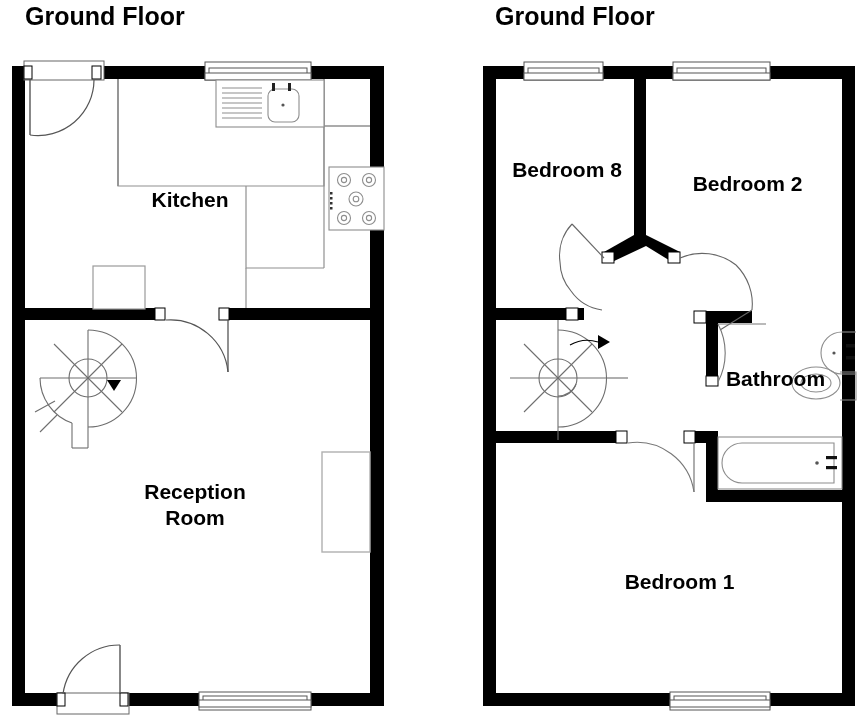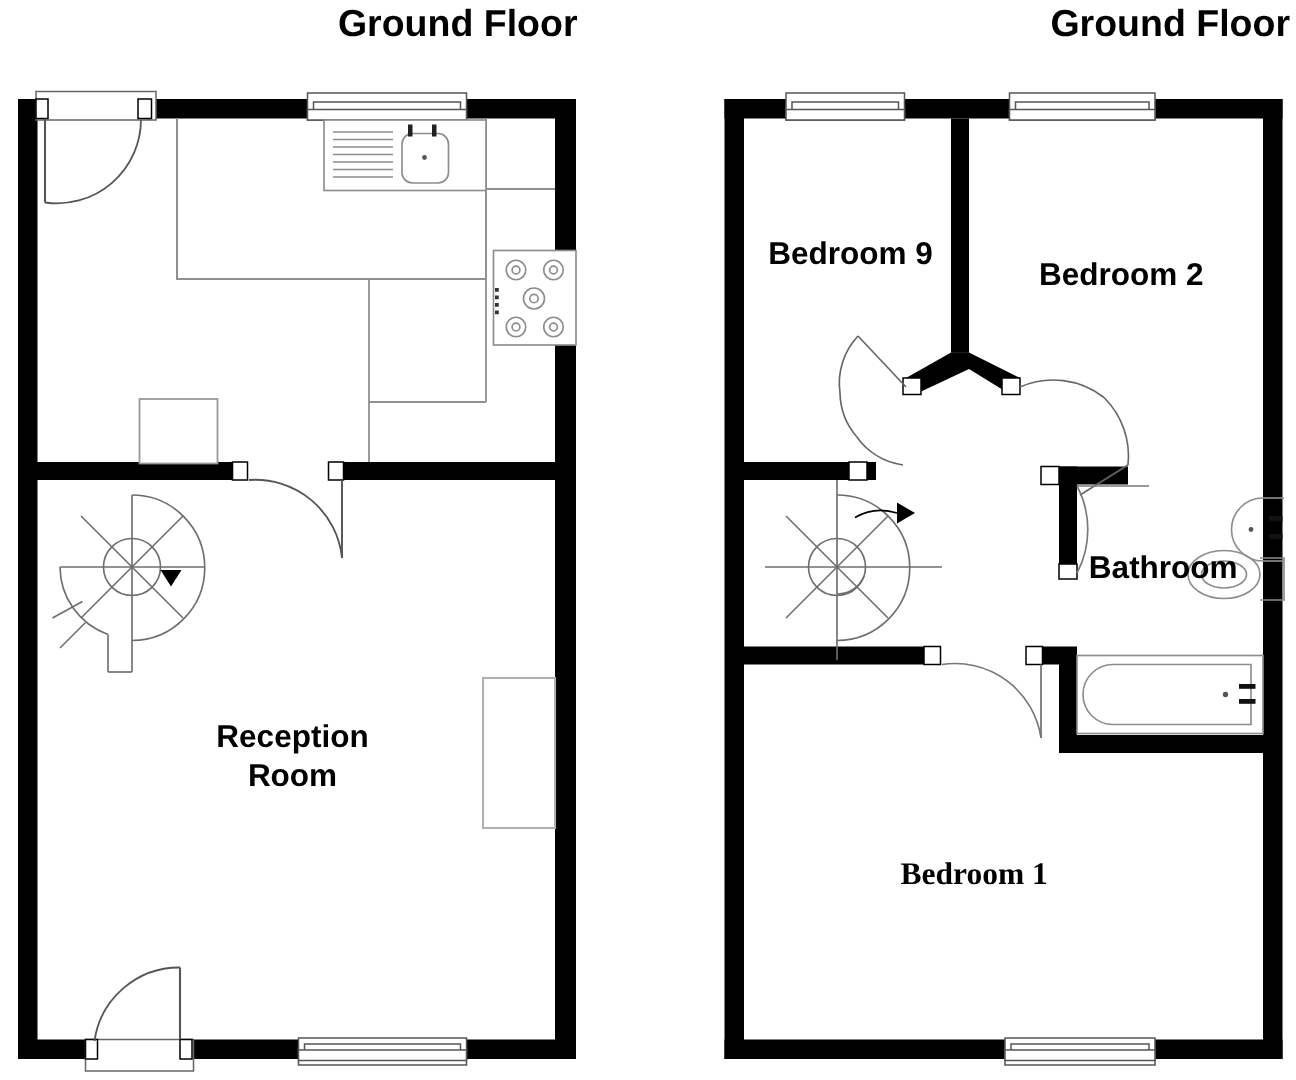--- a/index.html
+++ b/index.html
@@ -20,21 +20,22 @@
     width: 864px;
     height: 720px;
   }
   .floor-title {
     position: absolute;
     font-size: 25px;
     font-weight: bold;
     color: #000000;
     letter-spacing: 0px;
     white-space: nowrap;
-    text-align: right;
+    text-align: left;
+    margin-left: 25px;
   }
   #ground-floor-title { left: 0px; top: 2px; width: 385px; }
   #first-floor-title  { left: 470px; top: 2px; width: 390px; }
 
   .room-label {
     position: absolute;
     font-size: 21px;
     font-weight: bold;
     color: #000000;
     white-space: nowrap;
@@ -211,20 +212,21 @@
       <line x1="72" y1="448" x2="88" y2="448"></line>
       <line x1="55" y1="401" x2="35" y2="412"></line>
     </g>
 
     <g>
       <polygon points="107,380 121,380 114,391" fill="#000000"></polygon>
     </g>
 
   </svg>
 
+  <div class="room-label" id="kitchen-label" style="left:100px; top:188px; width:180px;">Kitchen</div>
 
   <div class="room-label" id="reception-label-2" style="left:105px; top:506px; width:180px;">Room</div>
   <div class="room-label" id="reception-label-1" style="left:105px; top:480px; width:180px;">Reception</div>
 
   <svg class="plan-svg" id="first-floor-svg" width="864" height="720" viewBox="0 0 864 720">
 
     <g fill="#000000">
 
       <rect x="483" y="66" width="13" height="640"></rect>
 
@@ -352,21 +354,21 @@
     <g fill="none" stroke="#8d8d8d" stroke-width="1.1">
       <rect x="718" y="437" width="124" height="52" fill="#ffffff" stroke="#8d8d8d" stroke-width="1.1"></rect>
       <path d="M 742 443 L 834 443 A 0 0 0 0 1 834 443 L 834 483 L 742 483 A 20 20 0 0 1 742 443 Z"></path>
       <circle cx="817" cy="463" r="1.8" fill="#555555" stroke="none"></circle>
       <rect x="826" y="456" width="11" height="3.2" fill="#111111" stroke="none"></rect>
       <rect x="826" y="466" width="11" height="3.2" fill="#111111" stroke="none"></rect>
     </g>
 
   </svg>
 
-  <div class="room-label" id="bedroom-3-label" style="left:492px; top:158px; width:150px;">Bedroom 9</div>
+  <div class="room-label" id="bedroom-3-label" style="left:492px; top:158px; width:150px;">Bedroom 8</div>
 
   <div class="room-label" id="bedroom-2-label" style="left:670px; top:172px; width:155px;">Bedroom 2</div>
 
-  <div class="room-label" id="bedroom-1-label" style="left:572px; top:570px; width:155px;font-family:Liberation Serif, serif;">Bedroom 1</div>
+  <div class="room-label" id="bedroom-1-label" style="left:602px; top:570px; width:155px;">Bedroom 1</div>
 
   <div class="room-label" id="bathroom-label" style="left:708px; top:367px; width:135px; text-align:center;">Bathroom</div>
 
 </div>
 
 </body></html>

